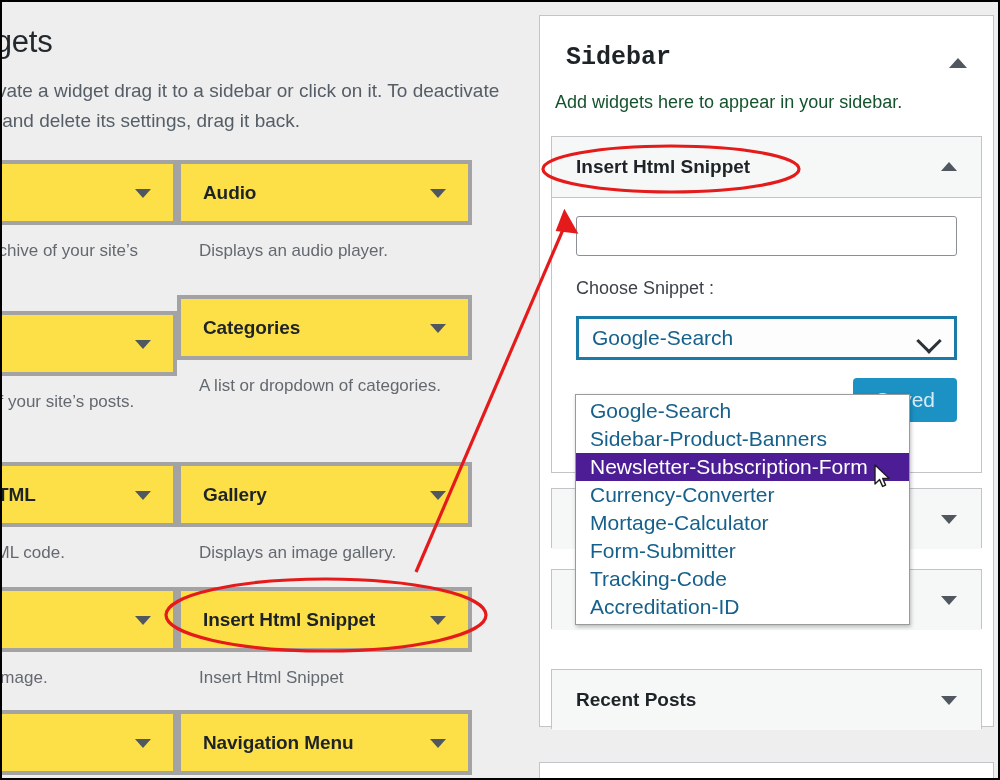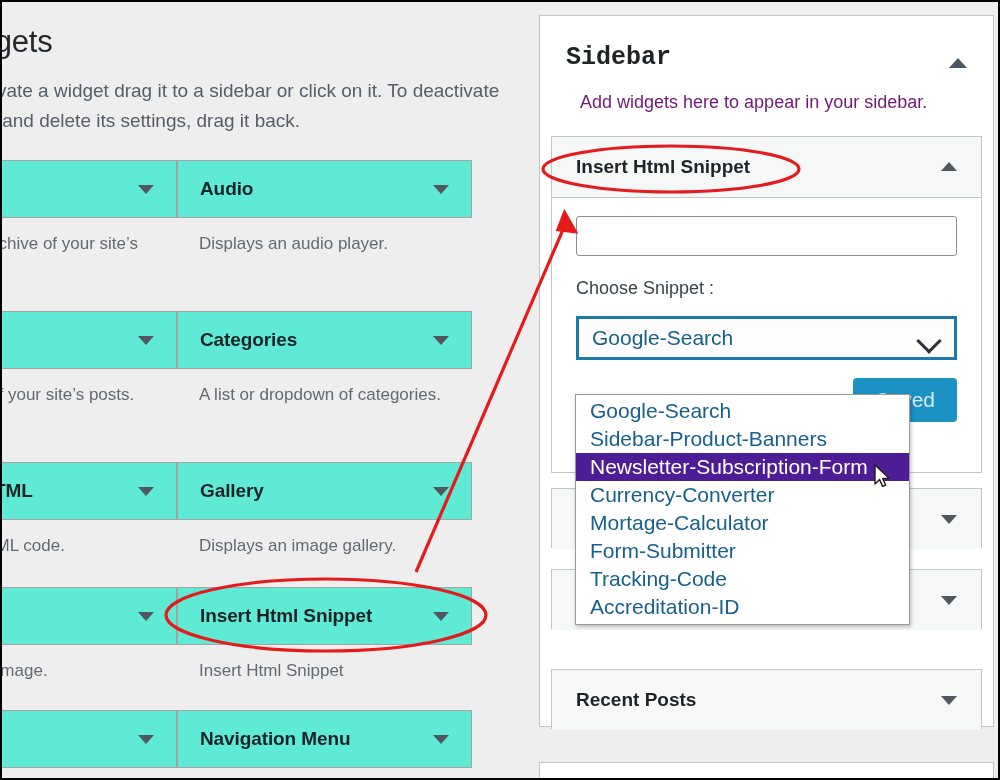--- a/index.html
+++ b/index.html
@@ -61,23 +61,23 @@
   .widget-col.col-a { left: -120px; }
   .widget-col.col-b { left: 175px; }
 
   .widget-cell {
     position: absolute;
     width: 295px;
     box-sizing: border-box;
   }
   .widget-box {
     position: relative;
-    height: 58px;
-    background: #5eead4;
-    border: 1px solid #a3a3a3;
+    height: 65px;
+    background: #fde047;
+    border: 4px solid #a3a3a3;
     box-sizing: border-box;
     display: flex;
     align-items: center;
     padding: 0 12px 0 22px;
   }
   .widget-box .wname {
     font-size: 19px;
     font-weight: bold;
     color: #1d2327;
     white-space: nowrap;
@@ -136,24 +136,24 @@
     position: absolute;
     right: 26px;
     top: 42px;
     width: 0; height: 0;
     border-left: 9px solid transparent;
     border-right: 9px solid transparent;
     border-bottom: 10px solid #50575e;
   }
   .sb-sub {
     position: absolute;
-    left: 40px;
+    left: 15px;
     top: 76px;
     font-size: 18px;
-    color: #701a75;
+    color: #14532d;
   }
 
   .sb-widget {
     position: absolute;
     left: 11px;
     width: 431px;
     box-sizing: border-box;
     background: #ffffff;
     border: 1px solid #c3c4c7;
   }
@@ -360,21 +360,21 @@
     </div>
 
     <div class="widget-col col-b">
       <div class="widget-cell" style="top:158px">
         <div class="widget-box">
           <span class="wname">Audio</span>
           <span class="caret-down"></span>
         </div>
         <div class="widget-desc">Displays an audio player.</div>
       </div>
-      <div class="widget-cell" style="top:309px">
+      <div class="widget-cell" style="top:293px">
         <div class="widget-box">
           <span class="wname">Categories</span>
           <span class="caret-down"></span>
         </div>
         <div class="widget-desc">A list or dropdown of categories.</div>
       </div>
       <div class="widget-cell" style="top:460px">
         <div class="widget-box">
           <span class="wname">Gallery</span>
           <span class="caret-down"></span>

